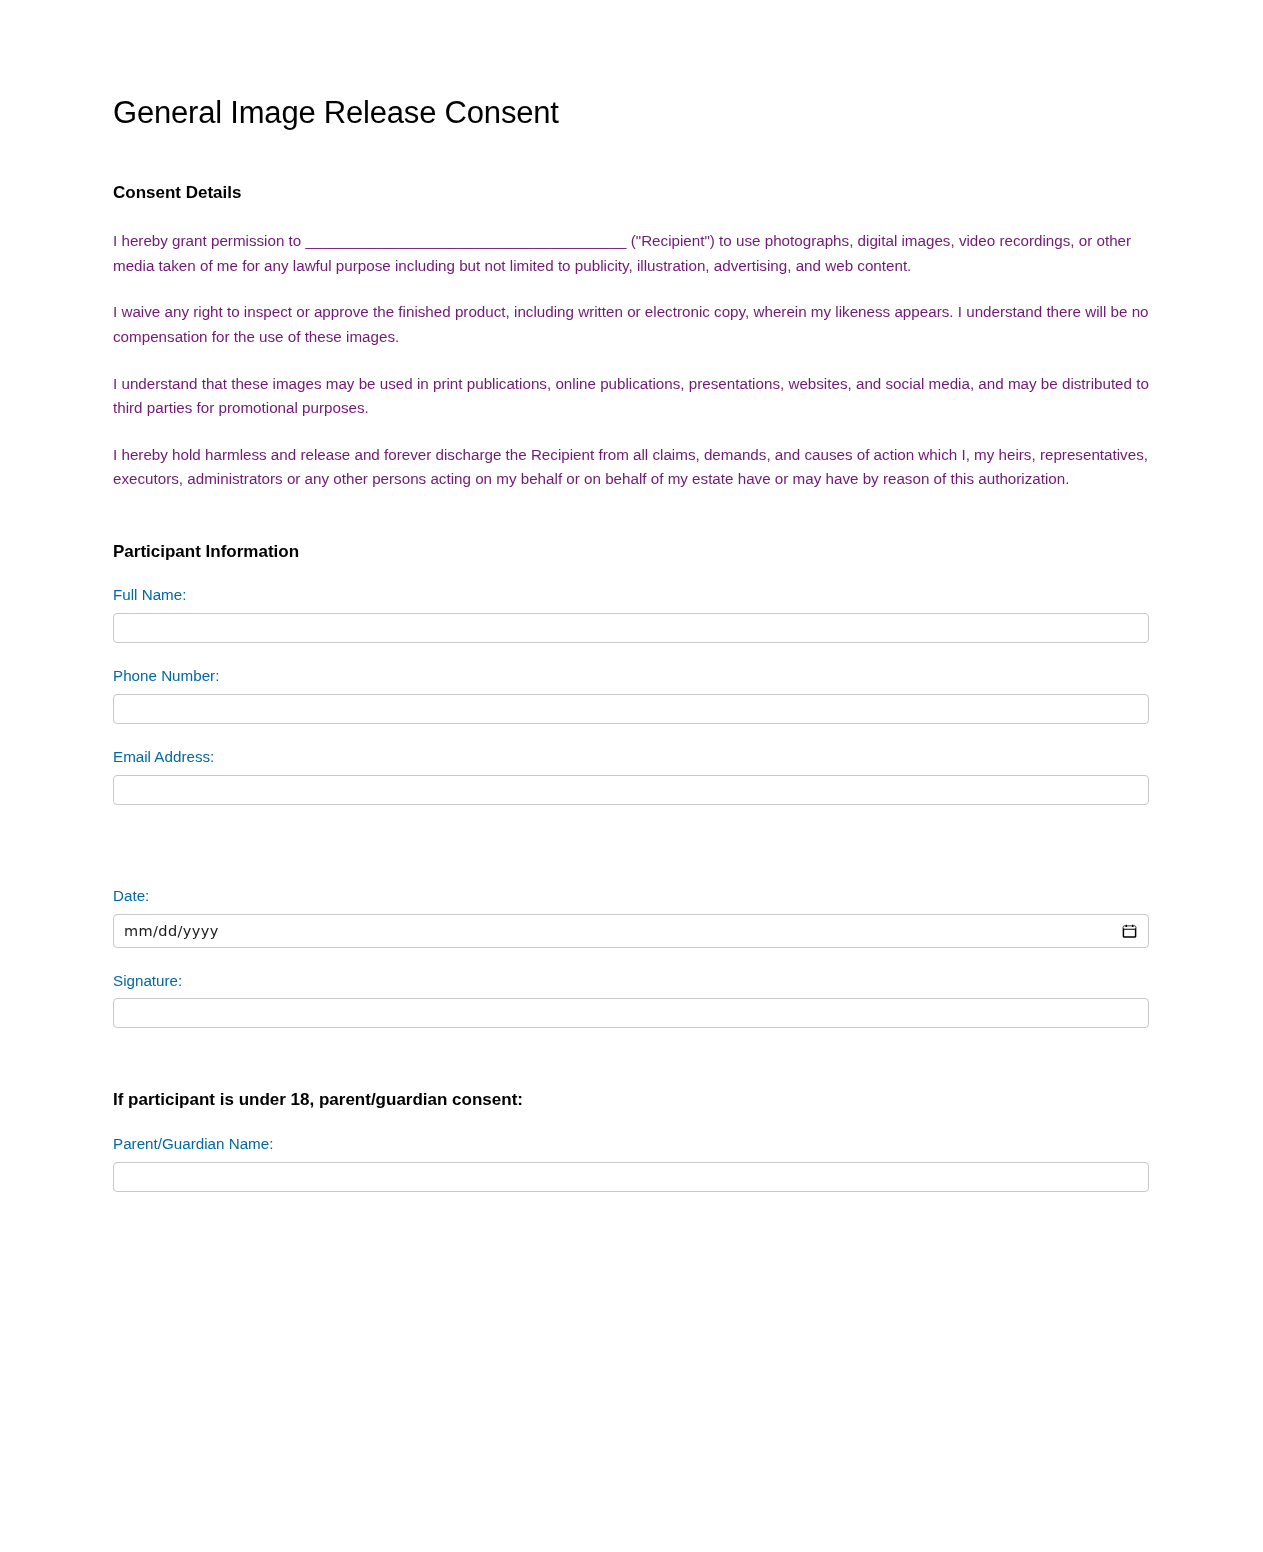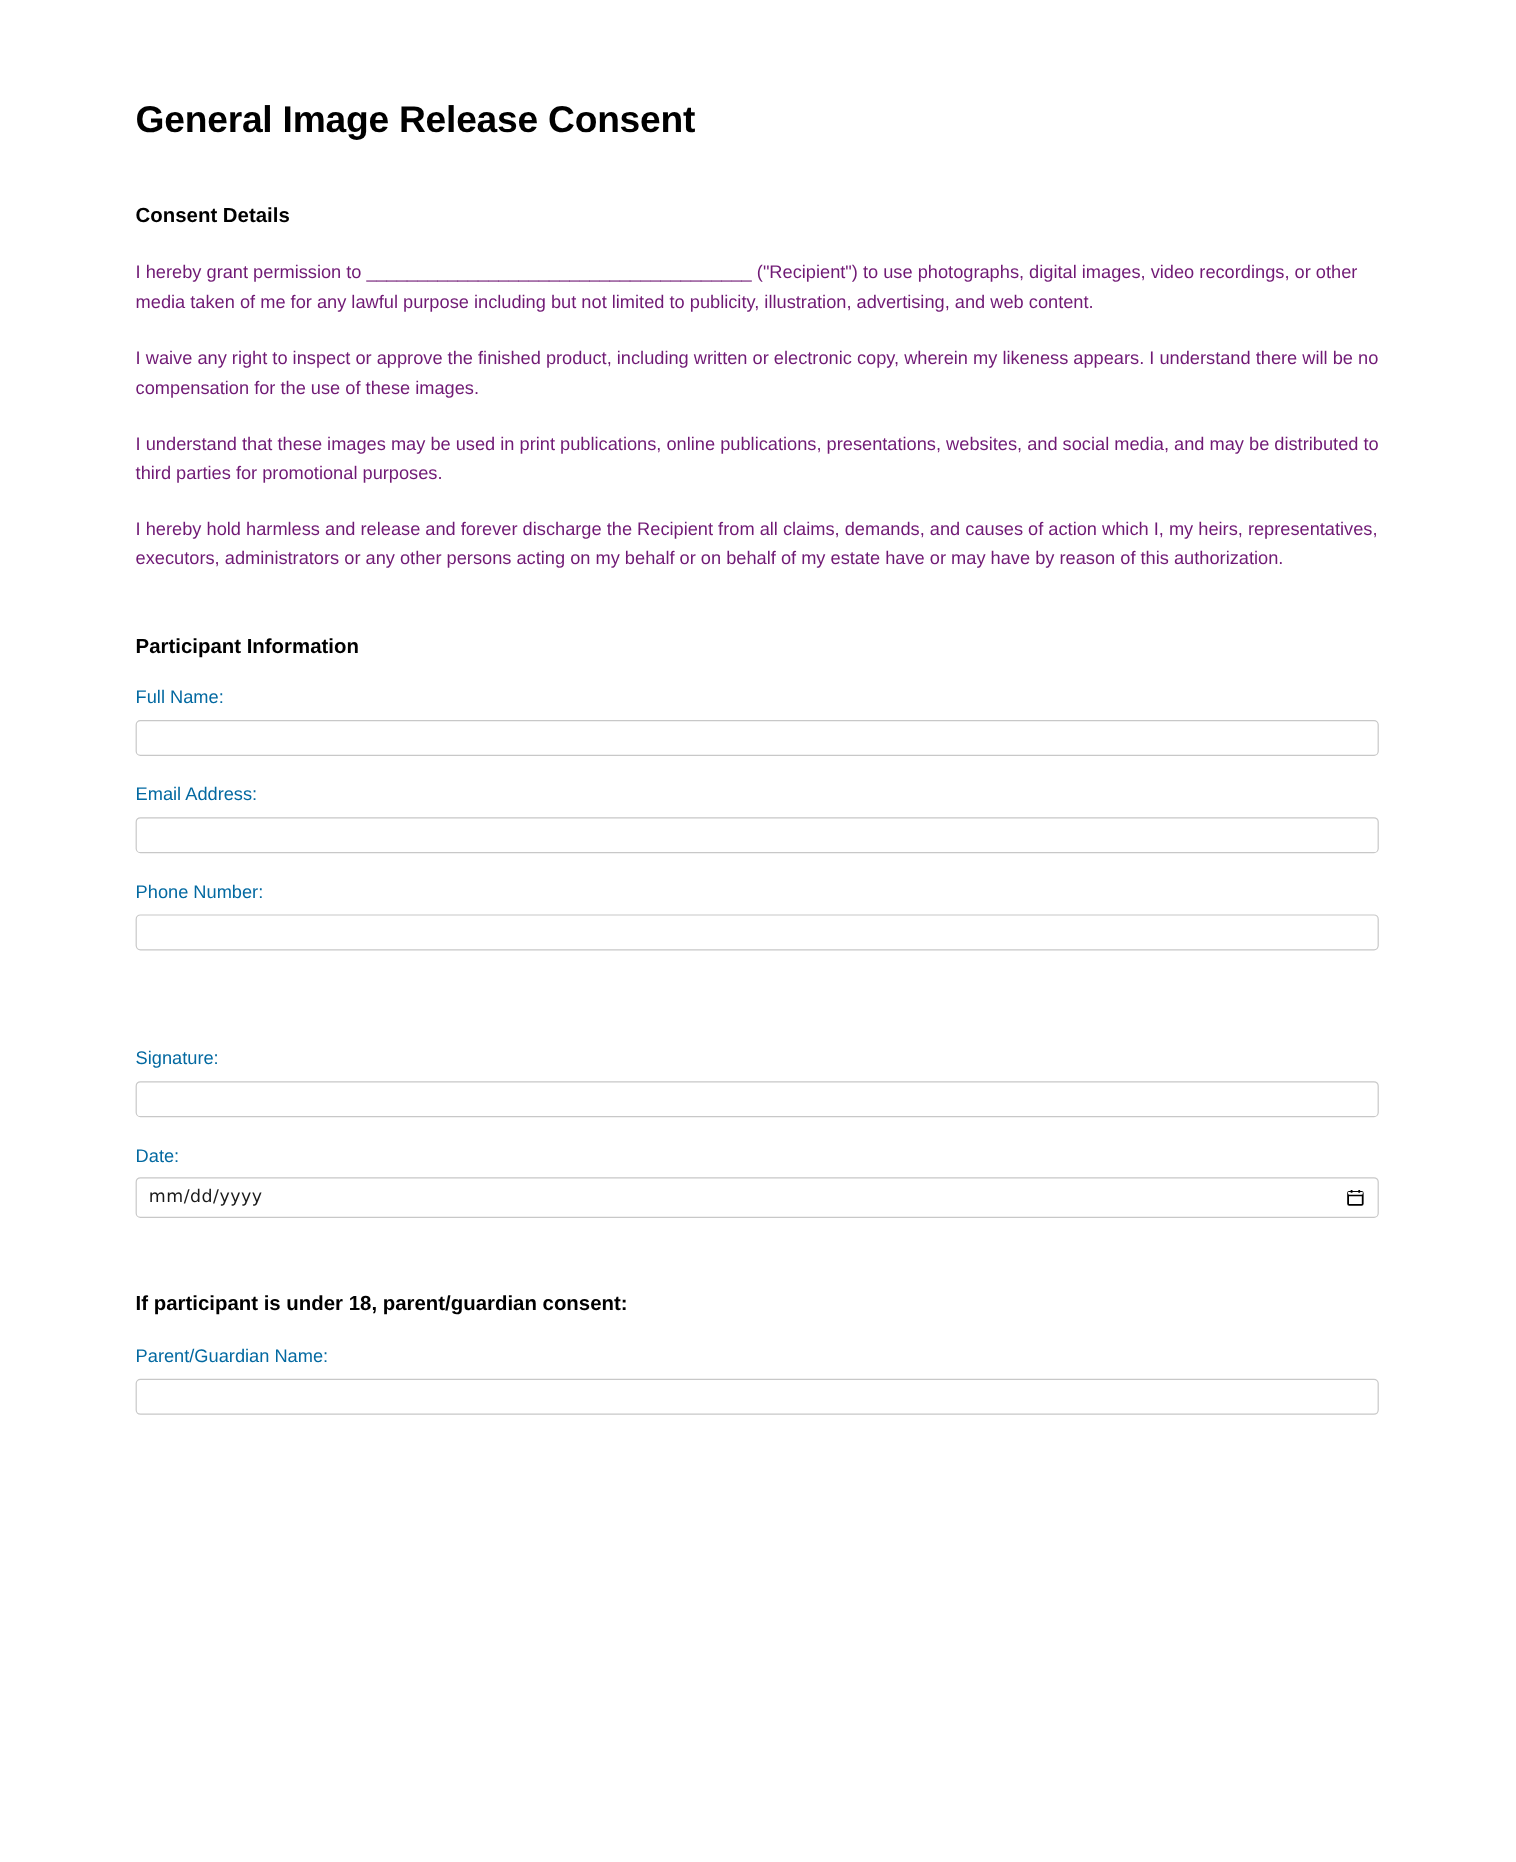--- a/index.html
+++ b/index.html
@@ -17,23 +17,23 @@
   }
   .page {
     box-sizing: border-box;
     width: 1263px;
     min-height: 1552px;
     padding: 78px 113px 40px 113px;
     background: #ffffff;
   }
   .doc-title {
     font-size: 31px;
-    font-weight: bold;
+    font-weight: normal;
     line-height: 1.15;
-    margin: 4px 0 0 0;
+    margin: 17px 0 0 0;
     letter-spacing: -0.2px;
   }
   .section-heading {
     font-size: 17px;
     font-weight: bold;
     margin: 0;
     line-height: 1.2;
   }
   .gap-title-to-h2 { height: 52px; }
   .gap-h2-to-p { height: 26px; }
@@ -134,52 +134,52 @@
 
   <h2 class="section-heading">Participant Information</h2>
 
   <div class="field-block">
     <label class="field-label">Full Name:</label>
     <input class="field-input" type="text" placeholder="" style="">
   </div>
 
 
   <div class="field-block">
+    <label class="field-label">Phone Number:</label>
+    <input class="field-input" type="text" placeholder="" style="">
+  </div>
+
+  <div class="field-block">
     <label class="field-label">Email Address:</label>
     <input class="field-input" type="text" placeholder="" style="">
   </div>
 
-  <div class="field-block">
-    <label class="field-label">Phone Number:</label>
-    <input class="field-input" type="text" placeholder="" style="">
-  </div>
-
   <div class="spacer-block"></div>
-
-  <div class="field-block">
-    <label class="field-label">Signature:</label>
-    <input class="field-input" type="text" placeholder="" style="">
-  </div>
 
   <div class="field-block">
     <label class="field-label">Date:</label>
     <div class="date-wrap">
       <div class="date-input">
         <span class="date-placeholder">mm/dd/yyyy</span>
       </div>
       <svg class="calendar-icon" viewBox="0 0 16 16">
         <rect x="1.5" y="3" width="13" height="11.5" rx="1" fill="#ffffff" stroke="#000000" stroke-width="1.6"></rect>
         <rect x="1.5" y="3" width="13" height="2.2" fill="#ffffff"></rect>
         <line x1="4.6" y1="1.2" x2="4.6" y2="3.6" stroke="#000000" stroke-width="1.6" stroke-linecap="butt"></line>
         <line x1="11.4" y1="1.2" x2="11.4" y2="3.6" stroke="#000000" stroke-width="1.6" stroke-linecap="butt"></line>
         <line x1="1.5" y1="6.1" x2="14.5" y2="6.1" stroke="#000000" stroke-width="1.2"></line>
       </svg>
     </div>
   </div>
 
+  <div class="field-block">
+    <label class="field-label">Signature:</label>
+    <input class="field-input" type="text" placeholder="" style="">
+  </div>
+
   <div class="gap-before-guardian"></div>
 
   <h2 class="guardian-heading">If participant is under 18, parent/guardian consent:</h2>
 
   <div class="field-block">
     <label class="field-label">Parent/Guardian Name:</label>
     <input class="field-input" type="text" placeholder="" style="">
   </div>
 
 </div>

